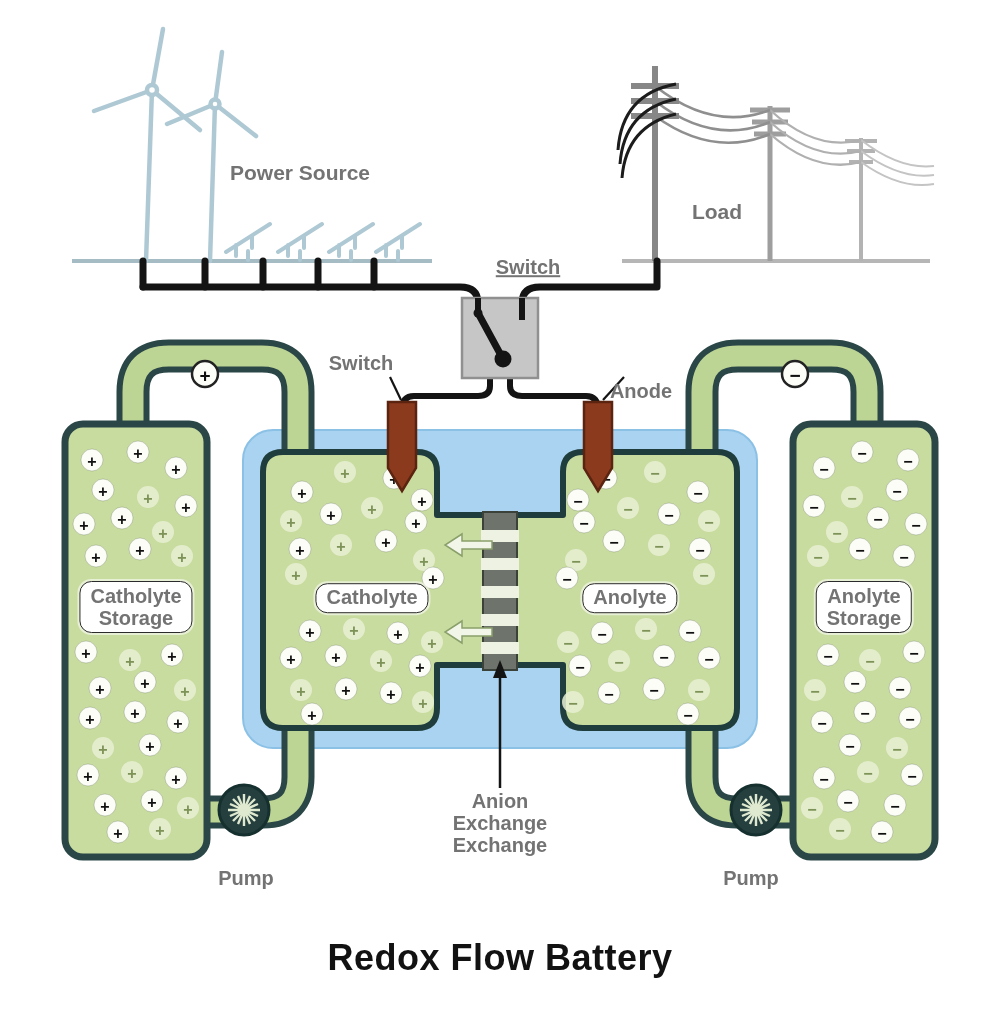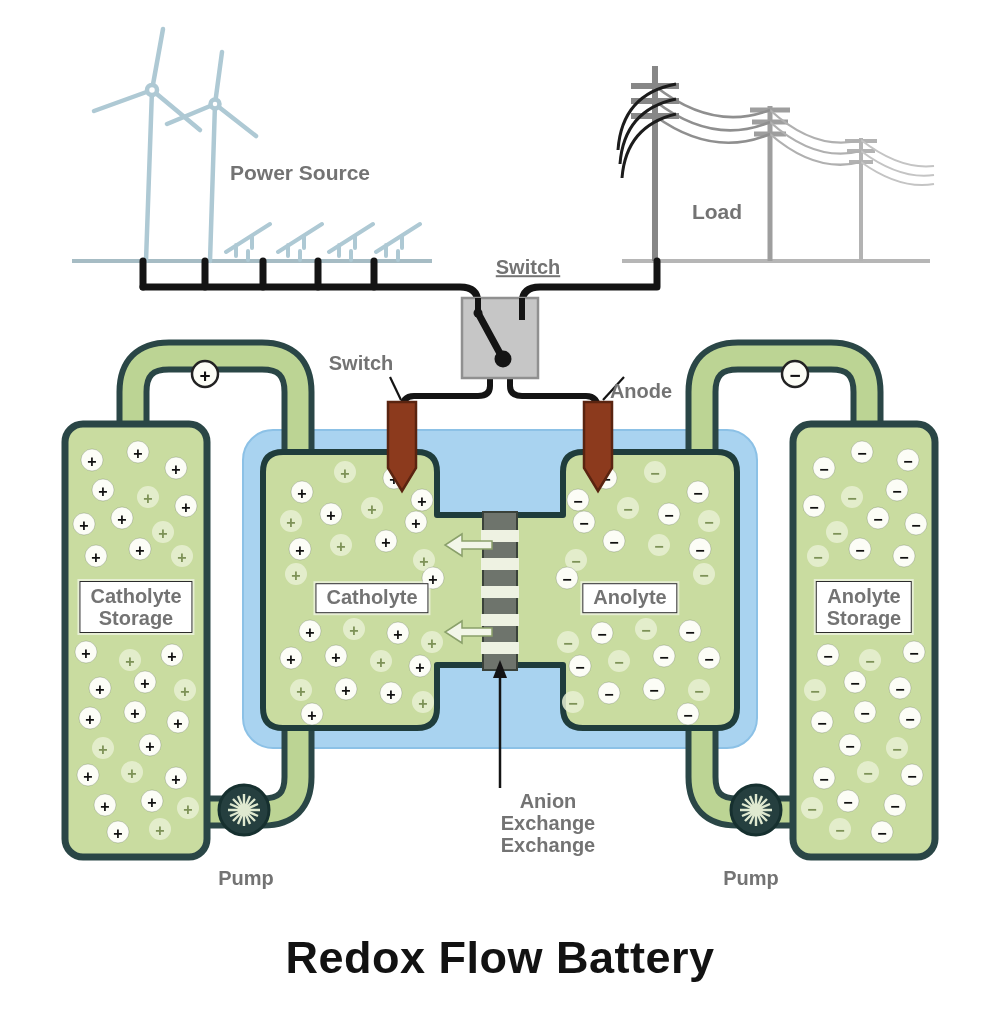--- a/index.html
+++ b/index.html
@@ -3,25 +3,25 @@
 <meta charset="utf-8">
 <style>
   html,body{margin:0;padding:0;background:#ffffff;}
   .stage{position:relative;width:1000px;height:1030px;background:#ffffff;overflow:hidden;
          font-family:"Liberation Sans",sans-serif;color:#111;}
   .stage svg{position:absolute;left:0;top:0;}
   .lbl{position:absolute;transform:translate(-50%,-50%);font-weight:bold;color:#737373;
        white-space:nowrap;text-align:center;line-height:1.08;}
   .lbl.big{font-size:21px;}
   .lbl.med{font-size:20px;}
-  .lbl.boxed{background:#ffffff;border:1.5px solid #2b2b2b;padding:3px 10px;border-radius:0;
+  .lbl.boxed{background:#ffffff;border:1.5px solid #2b2b2b;padding:3px 10px;border-radius:12px;
              box-shadow:0 0 0 2px rgba(255,255,255,0.55);}
   .lbl.stack{line-height:1.1;}
   .title{position:absolute;left:500px;top:958px;transform:translate(-50%,-50%);
-         font-size:45px;font-weight:bold;color:#121212;letter-spacing:0.5px;white-space:nowrap;}
+         font-size:36px;font-weight:bold;color:#121212;letter-spacing:0.5px;white-space:nowrap;}
   .psym{font-family:"Liberation Sans",sans-serif;font-weight:bold;font-size:16px;
         text-anchor:middle;dominant-baseline:central;}
   .psym.bold{fill:#101010;}
   .psym.faint{fill:#7d9257;}
   .badge-sym{font-family:"Liberation Sans",sans-serif;font-weight:bold;font-size:19px;
         text-anchor:middle;dominant-baseline:central;fill:#101010;}
 </style>
 </head>
 <body>
 
@@ -388,21 +388,21 @@
 
   <div class="lbl med boxed stack" style="left:136px;top:607px;">
     <div>Catholyte</div>
     <div>Storage</div>
   </div>
   <div class="lbl med boxed stack" style="left:864px;top:607px;">
     <div>Anolyte</div>
     <div>Storage</div>
   </div>
 
-  <div class="lbl med stack" style="left:500px;top:823px;margin-left:48px;">
+  <div class="lbl med stack" style="left:500px;top:823px;">
     <div>Anion</div>
     <div>Exchange</div>
     <div>Exchange</div>
   </div>
 
   <div class="lbl med" style="left:246px;top:879px;">Pump</div>
   <div class="lbl med" style="left:751px;top:879px;">Pump</div>
 
   <div class="title">Redox Flow Battery</div>
 </div>

